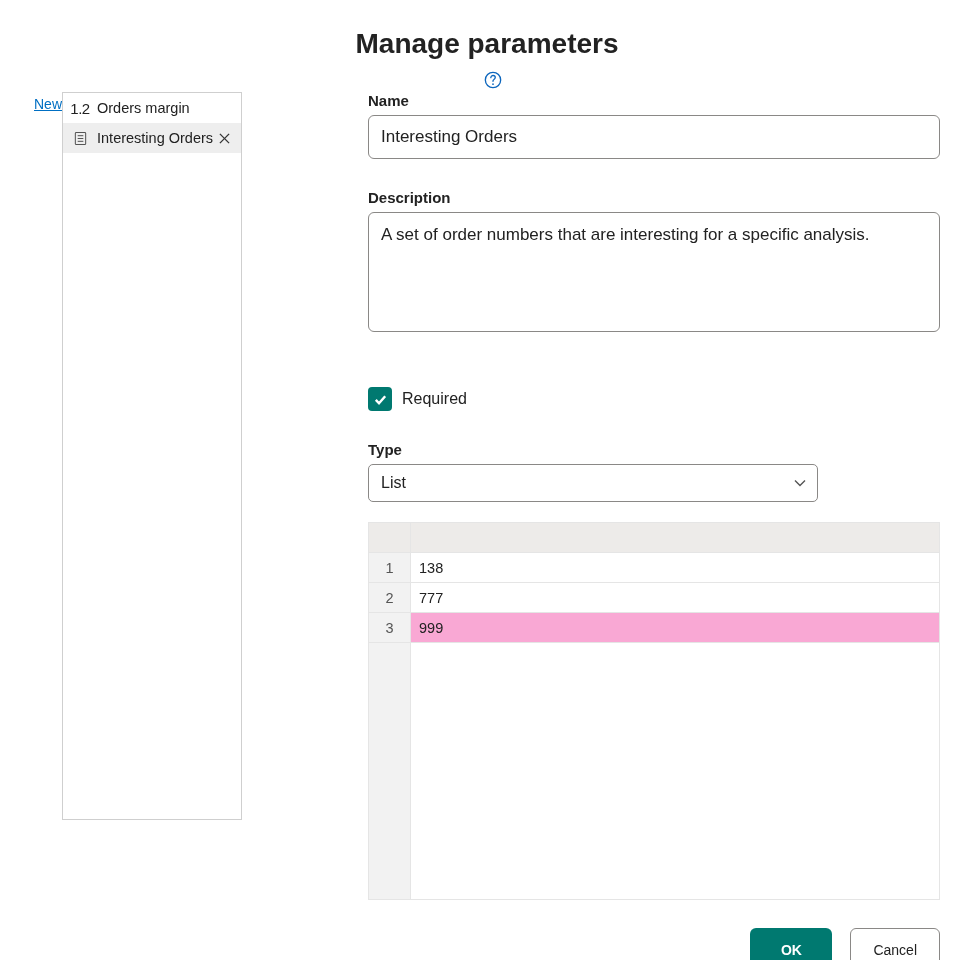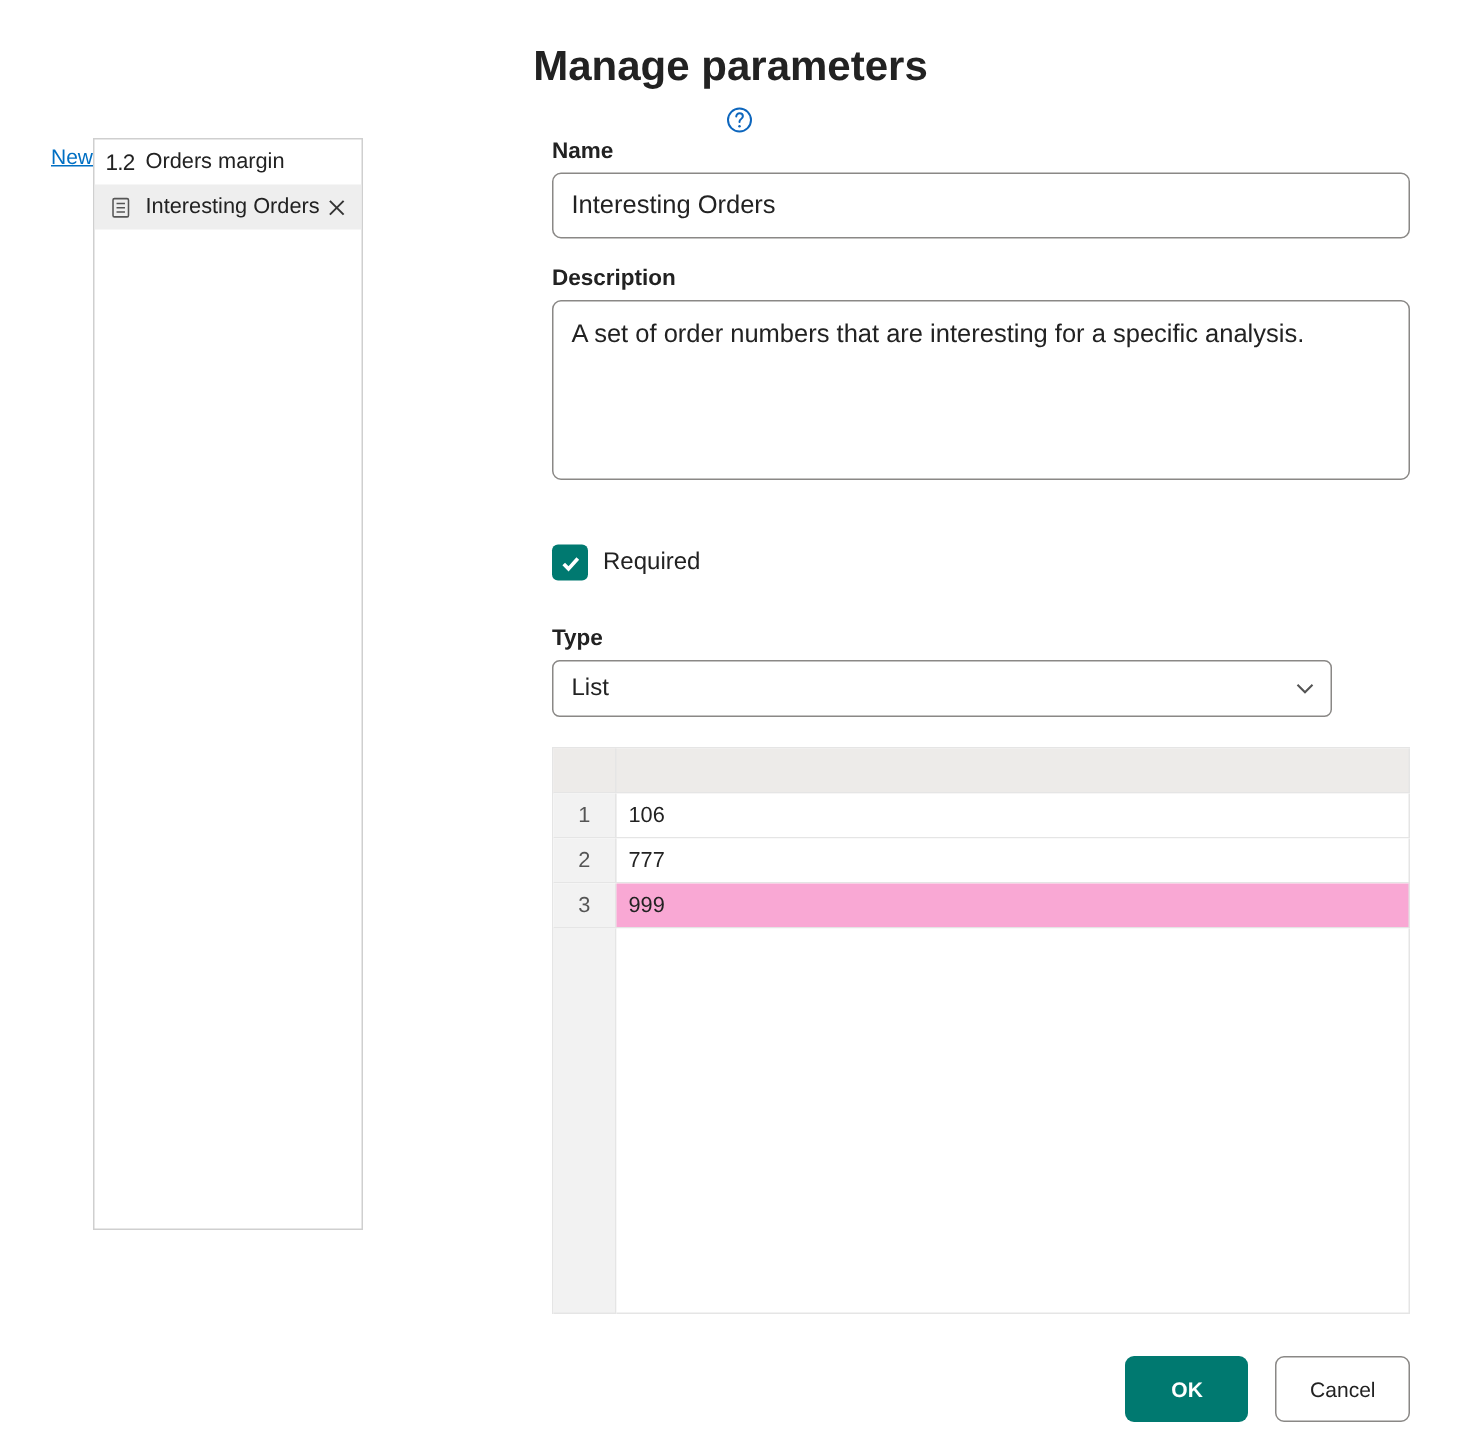--- a/index.html
+++ b/index.html
@@ -156,21 +156,21 @@
     border-radius: 6px;
     padding: 10px 12px;
     font-size: 17px;
     color: #222;
     outline: none;
     background: #fff;
     font-family: inherit;
     resize: none;
     line-height: 1.45;
   }
-  .field-block { margin-bottom: 18px; }
+  .field-block { margin-bottom: 30px; }
 
   .checkbox-row {
     display: flex;
     align-items: center;
     margin-top: 22px;
     margin-bottom: 30px;
   }
   .chk {
     width: 24px; height: 24px;
     border-radius: 4px;
@@ -179,21 +179,21 @@
     align-items: center;
     justify-content: center;
     margin-right: 10px;
     cursor: pointer;
   }
   .chk svg { width: 15px; height: 15px; stroke: #fff; stroke-width: 2.6; fill: none; }
   .chk-label { font-size: 16px; color: #222; }
 
   .select-wrap {
     position: relative;
-    width: 520px;
+    width: 450px;
     max-width: 100%;
     margin-bottom: 10px;
   }
   .select-box {
     width: 100%;
     height: 38px;
     border: 1px solid var(--border);
     border-radius: 5px;
     padding: 0 40px 0 12px;
     font-size: 16px;
@@ -388,21 +388,21 @@
       </div>
 
       <div class="values-grid">
         <div class="grid-header">
           <div class="rownum-col"></div>
           <div class="value-col"></div>
         </div>
         <div class="grid-body">
           <div class="grid-row odd">
             <div class="rownum-col">1</div>
-            <div class="value-col">106</div>
+            <div class="value-col">138</div>
           </div>
           <div class="grid-row even">
             <div class="rownum-col">2</div>
             <div class="value-col">777</div>
           </div>
           <div class="grid-row odd empty">
             <div class="rownum-col">3</div>
             <div class="value-col" style="background:#f9a8d4">999</div>
           </div>
           <div class="grid-filler">

